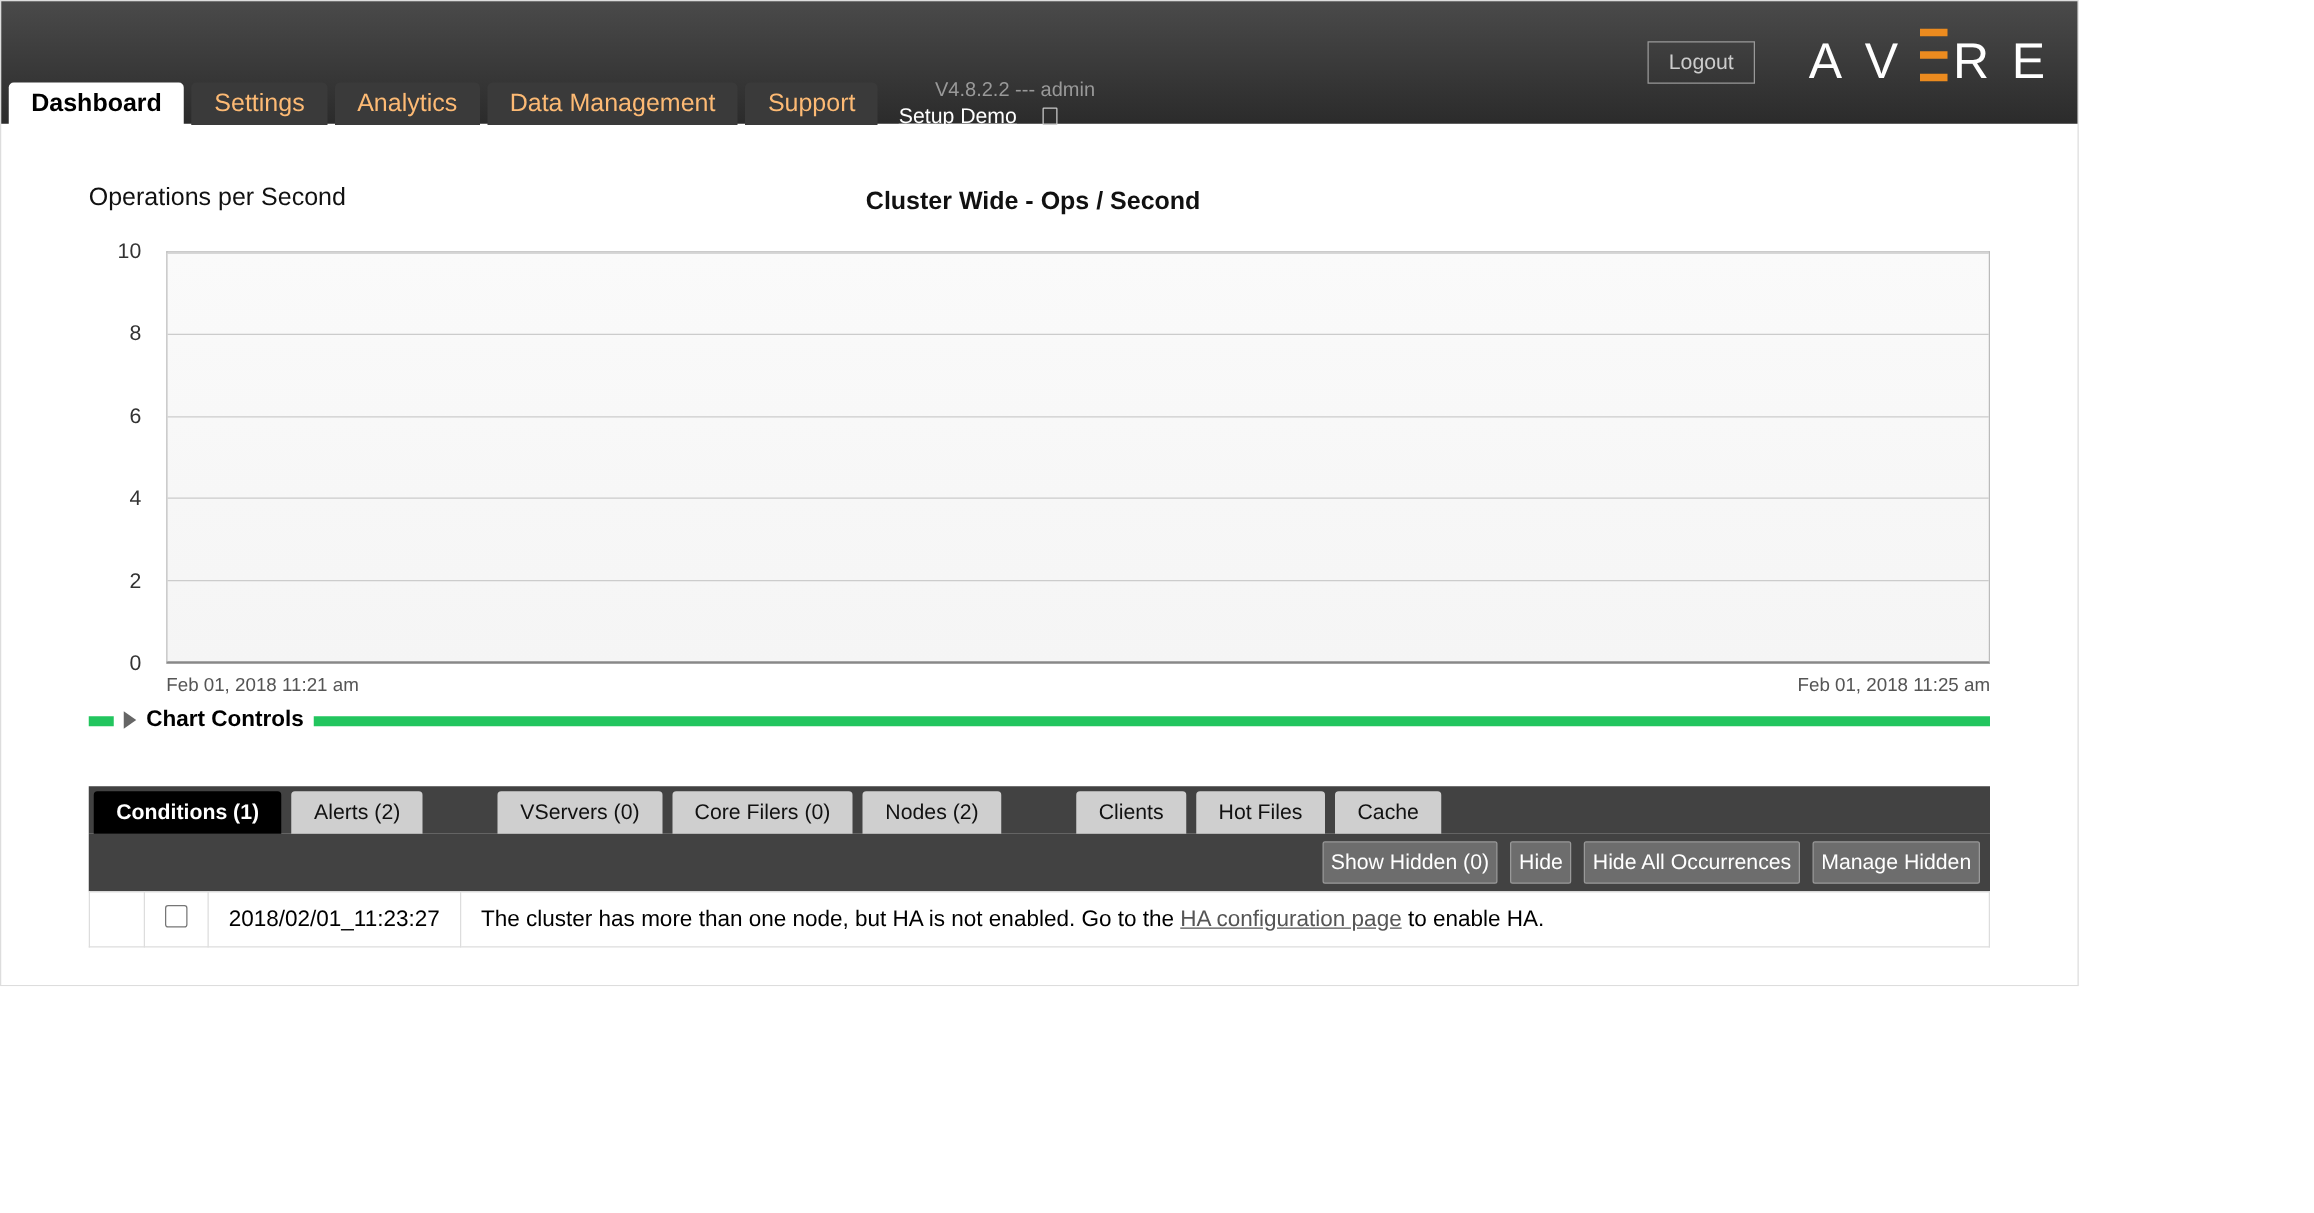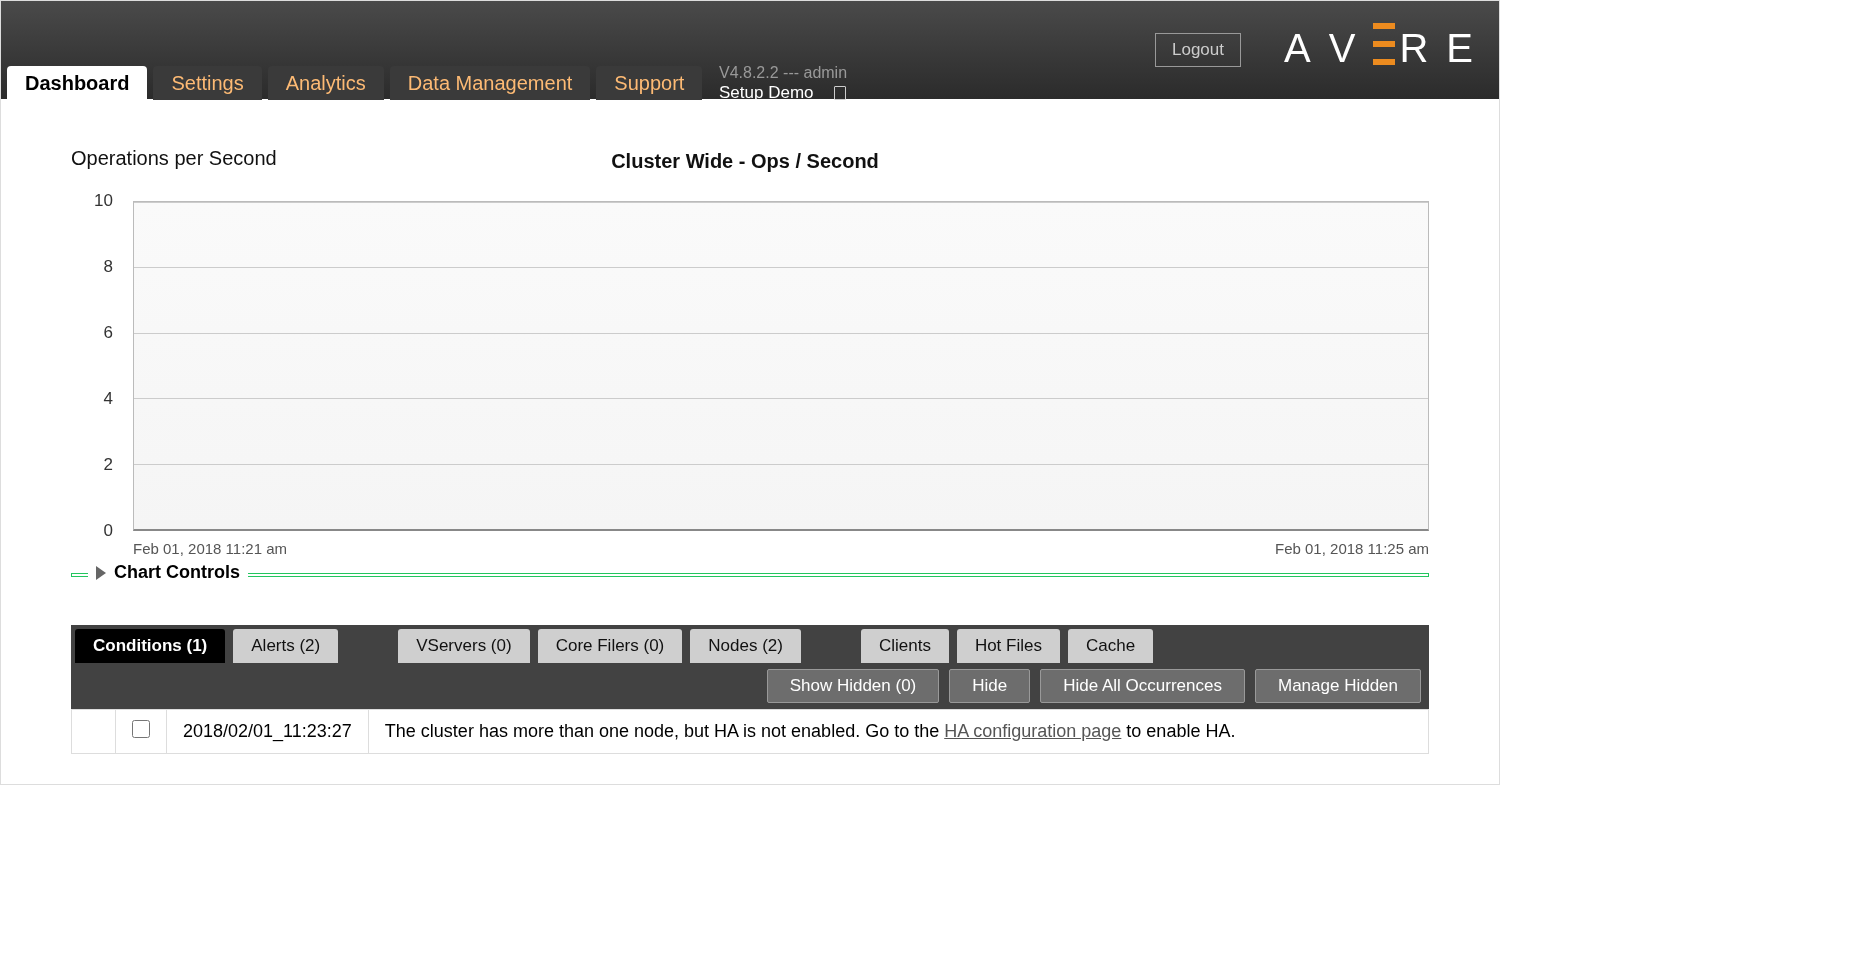--- a/index.html
+++ b/index.html
@@ -2,21 +2,21 @@
 <html><head>
 <meta charset="utf-8">
 <style>
   * { box-sizing: border-box; margin: 0; padding: 0; }
   body {
     font-family: Arial, Helvetica, sans-serif;
     background: #fff;
     width: 1851px;
     font-size: 14px;
   }
-  .wrapper { width: 1500px; border: 1px solid #ddd; }
+  .wrapper { width: 1663px; border: 1px solid #ddd; }
 
   
   .header {
     background: linear-gradient(#4a4a4a, #2b2b2b);
     height: 98px;
     position: relative;
   }
   .logout-btn {
     position: absolute;
     right: 258px;
@@ -54,21 +54,21 @@
     content:"";
     position:absolute;
     left:0; width:22px; height:6px; background:#ec8b1f;
   }
   .logo .e-bars::before { top:4px; }
   .logo .e-bar-mid { top:22px; }
   .logo .e-bars::after { top:40px; }
 
   .version-info {
     position: absolute;
-    left: 718px;
+    left: 747px;
     top: 63px;
     color: #999;
     font-size: 16px;
   }
   .setup-link {
     position: absolute;
     left: 718px;
     top: 82px;
     color: #fff;
     font-size: 17px;
@@ -150,21 +150,21 @@
     bottom:-26px;
     font-size:15px;
     color:#555;
   }
   .x-start { left:14px; }
   .x-end { right:0;text-align:right; }
 
   
   .chart-controls {
     margin-top: 42px;
-    border: 1px solid #22c55e;
+    border: 4px solid #22c55e;
     position: relative;
     margin-left: 0;
     padding: 0 10px;
     height: 4px;
   }
   .chart-controls-label {
     position: absolute;
     top: -12px;
     left: 16px;
     background: #fff;
@@ -218,21 +218,21 @@
     padding: 6px 8px;
     display: flex;
     justify-content: flex-end;
     gap: 10px;
   }
   .action-btn {
     background: #6d6d6d;
     color: #fff;
     border: 1px solid #999;
     font-size: 17px;
-    padding: 6px 22px;
+    padding: 6px 6px;
     cursor: pointer;
     border-radius: 2px;
   }
 
   
   .cond-table {
     width: 100%;
     border-collapse: collapse;
     border: 1px solid #ccc;
   }

